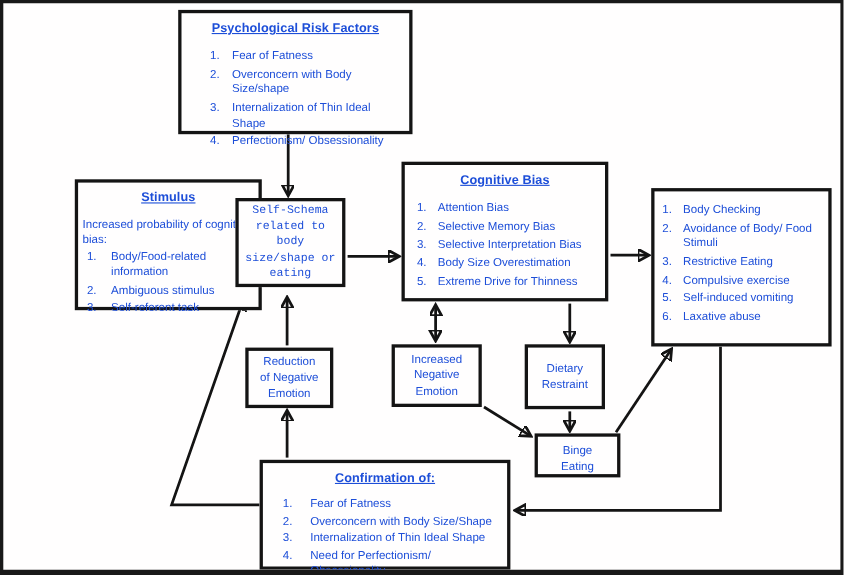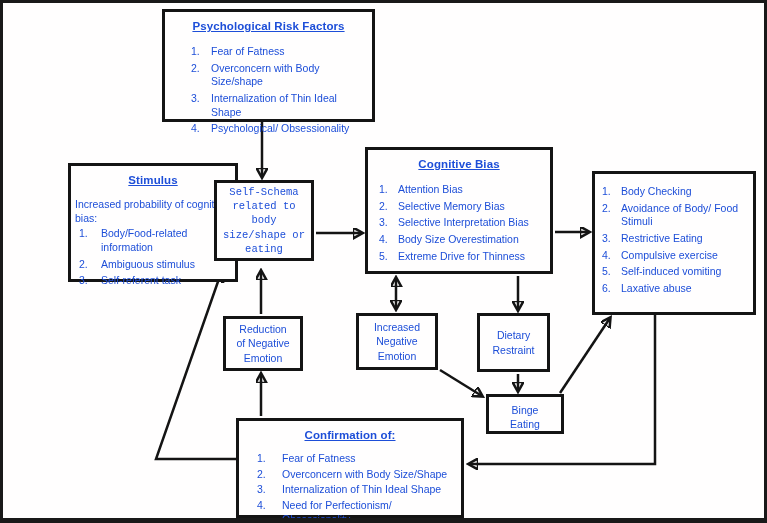--- a/index.html
+++ b/index.html
@@ -66,21 +66,21 @@
     <path d="M258,311 L258,268" marker-end="url(#ah)"></path>
     <path d="M233,456 L153,456 L218,270" marker-end="url(#ah)"></path>
   </svg>
 
   <div class="box b-psych" style="left:159px; top:6px; width:213px; height:113px;">
     <div class="title">Psychological Risk Factors</div>
     <ol>
       <li><span>Fear of Fatness</span></li>
       <li><span>Overconcern with Body Size/shape</span></li>
       <li><span>Internalization of Thin Ideal Shape</span></li>
-      <li><span>Psychological/ Obsessionality</span></li>
+      <li><span>Perfectionism/ Obsessionality</span></li>
     </ol>
   </div>
 
   <div class="box b-stim" style="left:17px; top:160px; width:170px; height:119px;margin-left:48px;">
     <div class="title">Stimulus</div>
     <div class="intro">Increased probability of cognitive bias:</div>
     <ol>
       <li><span>Body/Food-related information</span></li>
       <li><span>Ambiguous stimulus</span></li>
       <li><span>Self-referent task</span></li>

